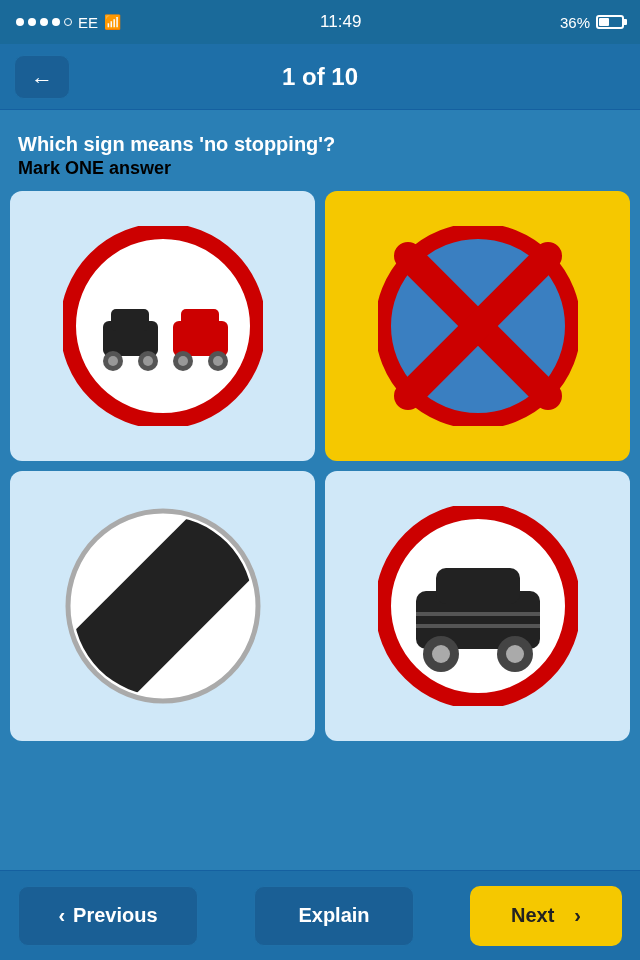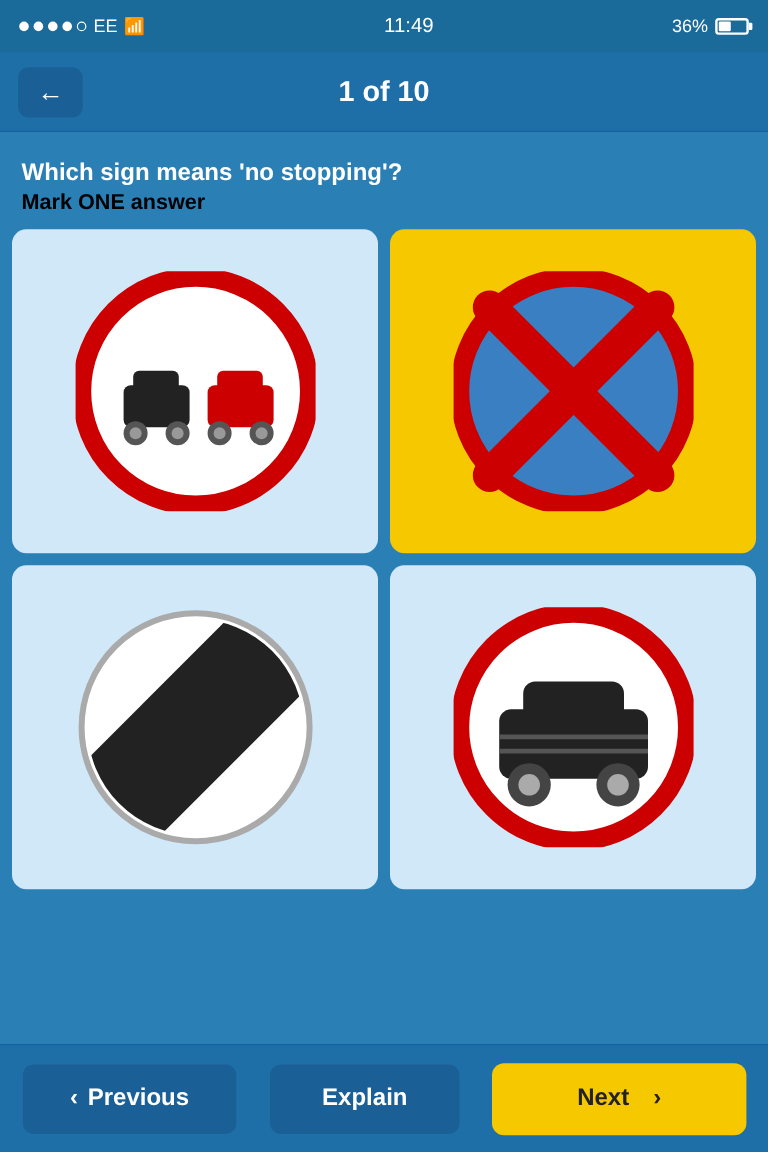--- a/index.html
+++ b/index.html
@@ -162,21 +162,21 @@
       display: flex;
       align-items: center;
       justify-content: center;
       color: white;
       font-size: 20px;
       font-weight: 600;
       cursor: pointer;
       border: 1px solid #2070a8;
     }
     .btn-next {
-      width: 212px;
+      width: 152px;
       height: 60px;
       background: #f5c800;
       border-radius: 10px;
       display: flex;
       align-items: center;
       justify-content: center;
       gap: 20px;
       color: #222;
       font-size: 20px;
       font-weight: 700;

